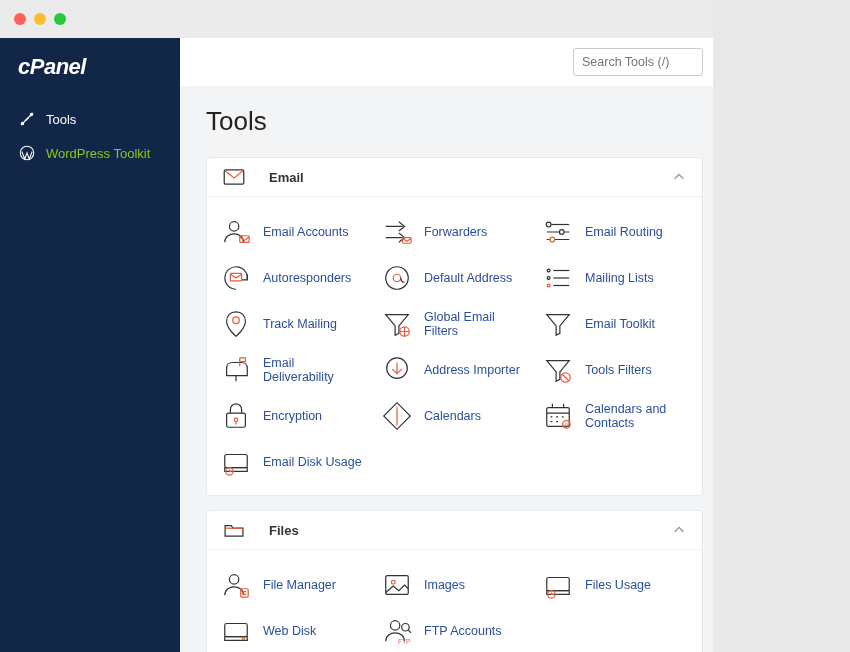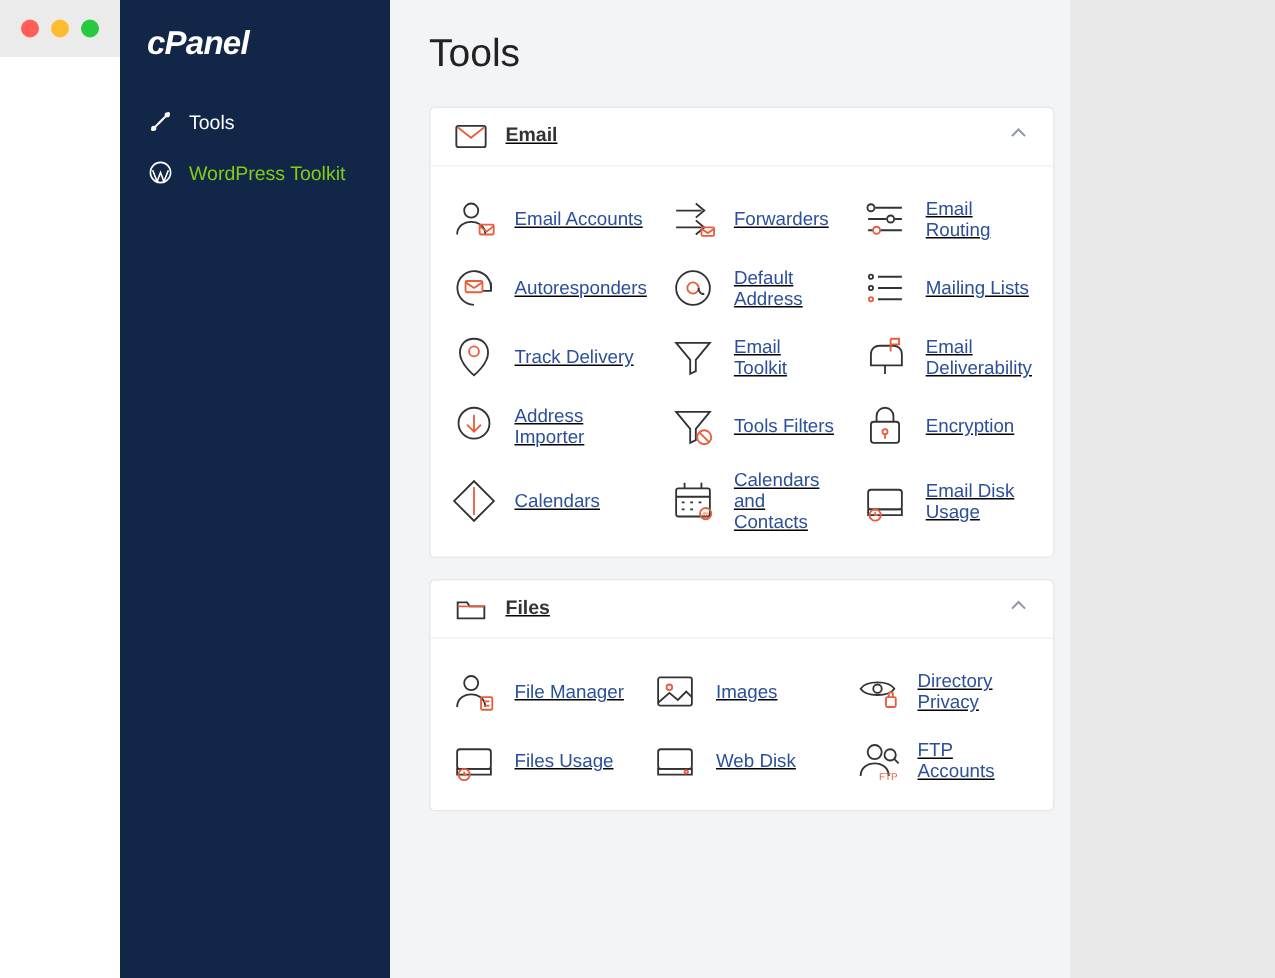--- a/index.html
+++ b/index.html
@@ -8,21 +8,21 @@
     background: #e9e9e9;
     width: 850px;
     height: 652px;
     overflow: hidden;
   }
   .window {
     width: 713px;
     height: 652px;
     background: #fff;
     display: flex;
-    flex-direction: row;
+    flex-direction: column;
   }
   .titlebar {
     height: 38px;
     background: #ebebeb;
     display: flex;
     align-items: center;
     padding: 0 14px;
     gap: 8px;
   }
   .tl-dot { width: 12px; height: 12px; border-radius: 50%; }
@@ -100,25 +100,25 @@
   }
 
   .panel {
     background: #fff;
     border: 1px solid #e6e8eb;
     border-radius: 4px;
     margin-bottom: 14px;
   }
   .panel-header {
     display: flex;
+    align-items: center;
     padding: 10px 16px;
     border-bottom: 1px solid #f0f1f3;
     cursor: pointer;
-    gap: 12px;
-    text-decoration: underline;
+    gap: 24px;
   }
   .panel-header .hicon {
     width: 22px; height: 18px;
     display: inline-flex; align-items:center; justify-content:center;
   }
   .panel-title {
     font-size: 13px;
     font-weight: 600;
     color: #333;
     flex: 1;
@@ -133,21 +133,20 @@
     display: grid;
     grid-template-columns: repeat(3, 1fr);
   }
   .tool {
     display: flex;
     align-items: center;
     gap: 12px;
     padding: 6px 8px;
     cursor: pointer;
     min-height: 46px;
-    text-decoration: underline;
   }
   .tool-icon {
     width: 30px;
     height: 30px;
     display: inline-flex;
     align-items: center;
     justify-content: center;
     flex-shrink: 0;
   }
   .tool-label {
@@ -189,20 +188,23 @@
             <circle cx="12" cy="12" r="9"></circle>
             <path d="M5 10 L9 20 L12 12 L15 20 L19 10"></path>
           </svg>
         </span>
         <span>WordPress Toolkit</span>
       </div>
     </aside>
 
     <main class="main">
 
+      <div class="topbar">
+        <input class="search" type="text" placeholder="Search Tools (/)" style="">
+      </div>
 
       <div class="content">
 
         <h1 class="page-title">Tools</h1>
 
         <section class="panel">
           <div class="panel-header">
             <span class="hicon">
               <svg viewBox="0 0 24 18" width="22" height="16" fill="none" stroke="#333" stroke-width="1.4">
                 <rect x="1" y="1" width="22" height="16" rx="1.5"></rect>
@@ -294,23 +296,33 @@
               <span class="tool-label">Mailing Lists</span>
             </div>
 
             <div class="tool">
               <span class="tool-icon">
                 <svg viewBox="0 0 32 32" width="30" height="30" fill="none" stroke="#333" stroke-width="1.3">
                   <path d="M16 3 C10 3 6 7 6 13 C6 21 16 29 16 29 C16 29 26 21 26 13 C26 7 22 3 16 3 Z"></path>
                   <circle cx="16" cy="12" r="3.5" stroke="#e85d3d"></circle>
                 </svg>
               </span>
-              <span class="tool-label">Track Delivery</span>
-            </div>
-
+              <span class="tool-label">Track Mailing</span>
+            </div>
+
+            <div class="tool">
+              <span class="tool-icon">
+                <svg viewBox="0 0 32 32" width="30" height="30" fill="none" stroke="#333" stroke-width="1.3">
+                  <path d="M4 6 H28 L18 18 V26 L14 28 V18 Z"></path>
+                  <circle cx="24" cy="24" r="5" stroke="#e85d3d"></circle>
+                    <path d="M19 24 H29 M24 19 V29" stroke="#e85d3d"></path>
+                </svg>
+              </span>
+              <span class="tool-label">Global Email Filters</span>
+            </div>
 
             <div class="tool">
               <span class="tool-icon">
                 <svg viewBox="0 0 32 32" width="30" height="30" fill="none" stroke="#333" stroke-width="1.3">
                   <path d="M4 6 H28 L18 18 V26 L14 28 V18 Z"></path>
                 </svg>
               </span>
               <span class="tool-label">Email Toolkit</span>
             </div>
 
@@ -431,31 +443,20 @@
               <span class="tool-icon">
                 <svg viewBox="0 0 32 32" width="30" height="30" fill="none" stroke="#333" stroke-width="1.3">
                   <rect x="4" y="6" width="24" height="20" rx="1.5"></rect>
                   <circle cx="12" cy="13" r="2" stroke="#e85d3d"></circle>
                   <path d="M4 24 L12 17 L18 22 L24 16 L28 20"></path>
                 </svg>
               </span>
               <span class="tool-label">Images</span>
             </div>
 
-            <div class="tool">
-              <span class="tool-icon">
-                <svg viewBox="0 0 32 32" width="30" height="30" fill="none" stroke="#333" stroke-width="1.3">
-                  <path d="M4 14 C8 8 24 8 28 14 C24 20 8 20 4 14 Z"></path>
-                  <circle cx="16" cy="14" r="3"></circle>
-                  <rect x="22" y="20" width="7" height="7" rx="1" stroke="#e85d3d"></rect>
-                    <path d="M24 20 V18 a1.5 1.5 0 0 1 3 0 V20" stroke="#e85d3d"></path>
-                </svg>
-              </span>
-              <span class="tool-label">Directory Privacy</span>
-            </div>
 
             <div class="tool">
               <span class="tool-icon">
                 <svg viewBox="0 0 32 32" width="30" height="30" fill="none" stroke="#333" stroke-width="1.3">
                   <rect x="4" y="8" width="24" height="14" rx="2"></rect>
                     <path d="M4 22 H28 V26 H4 Z"></path>
                   <circle cx="9" cy="26" r="4" stroke="#e85d3d"></circle>
                     <path d="M9 24 V26 H11" stroke="#e85d3d"></path>
                 </svg>
               </span>

